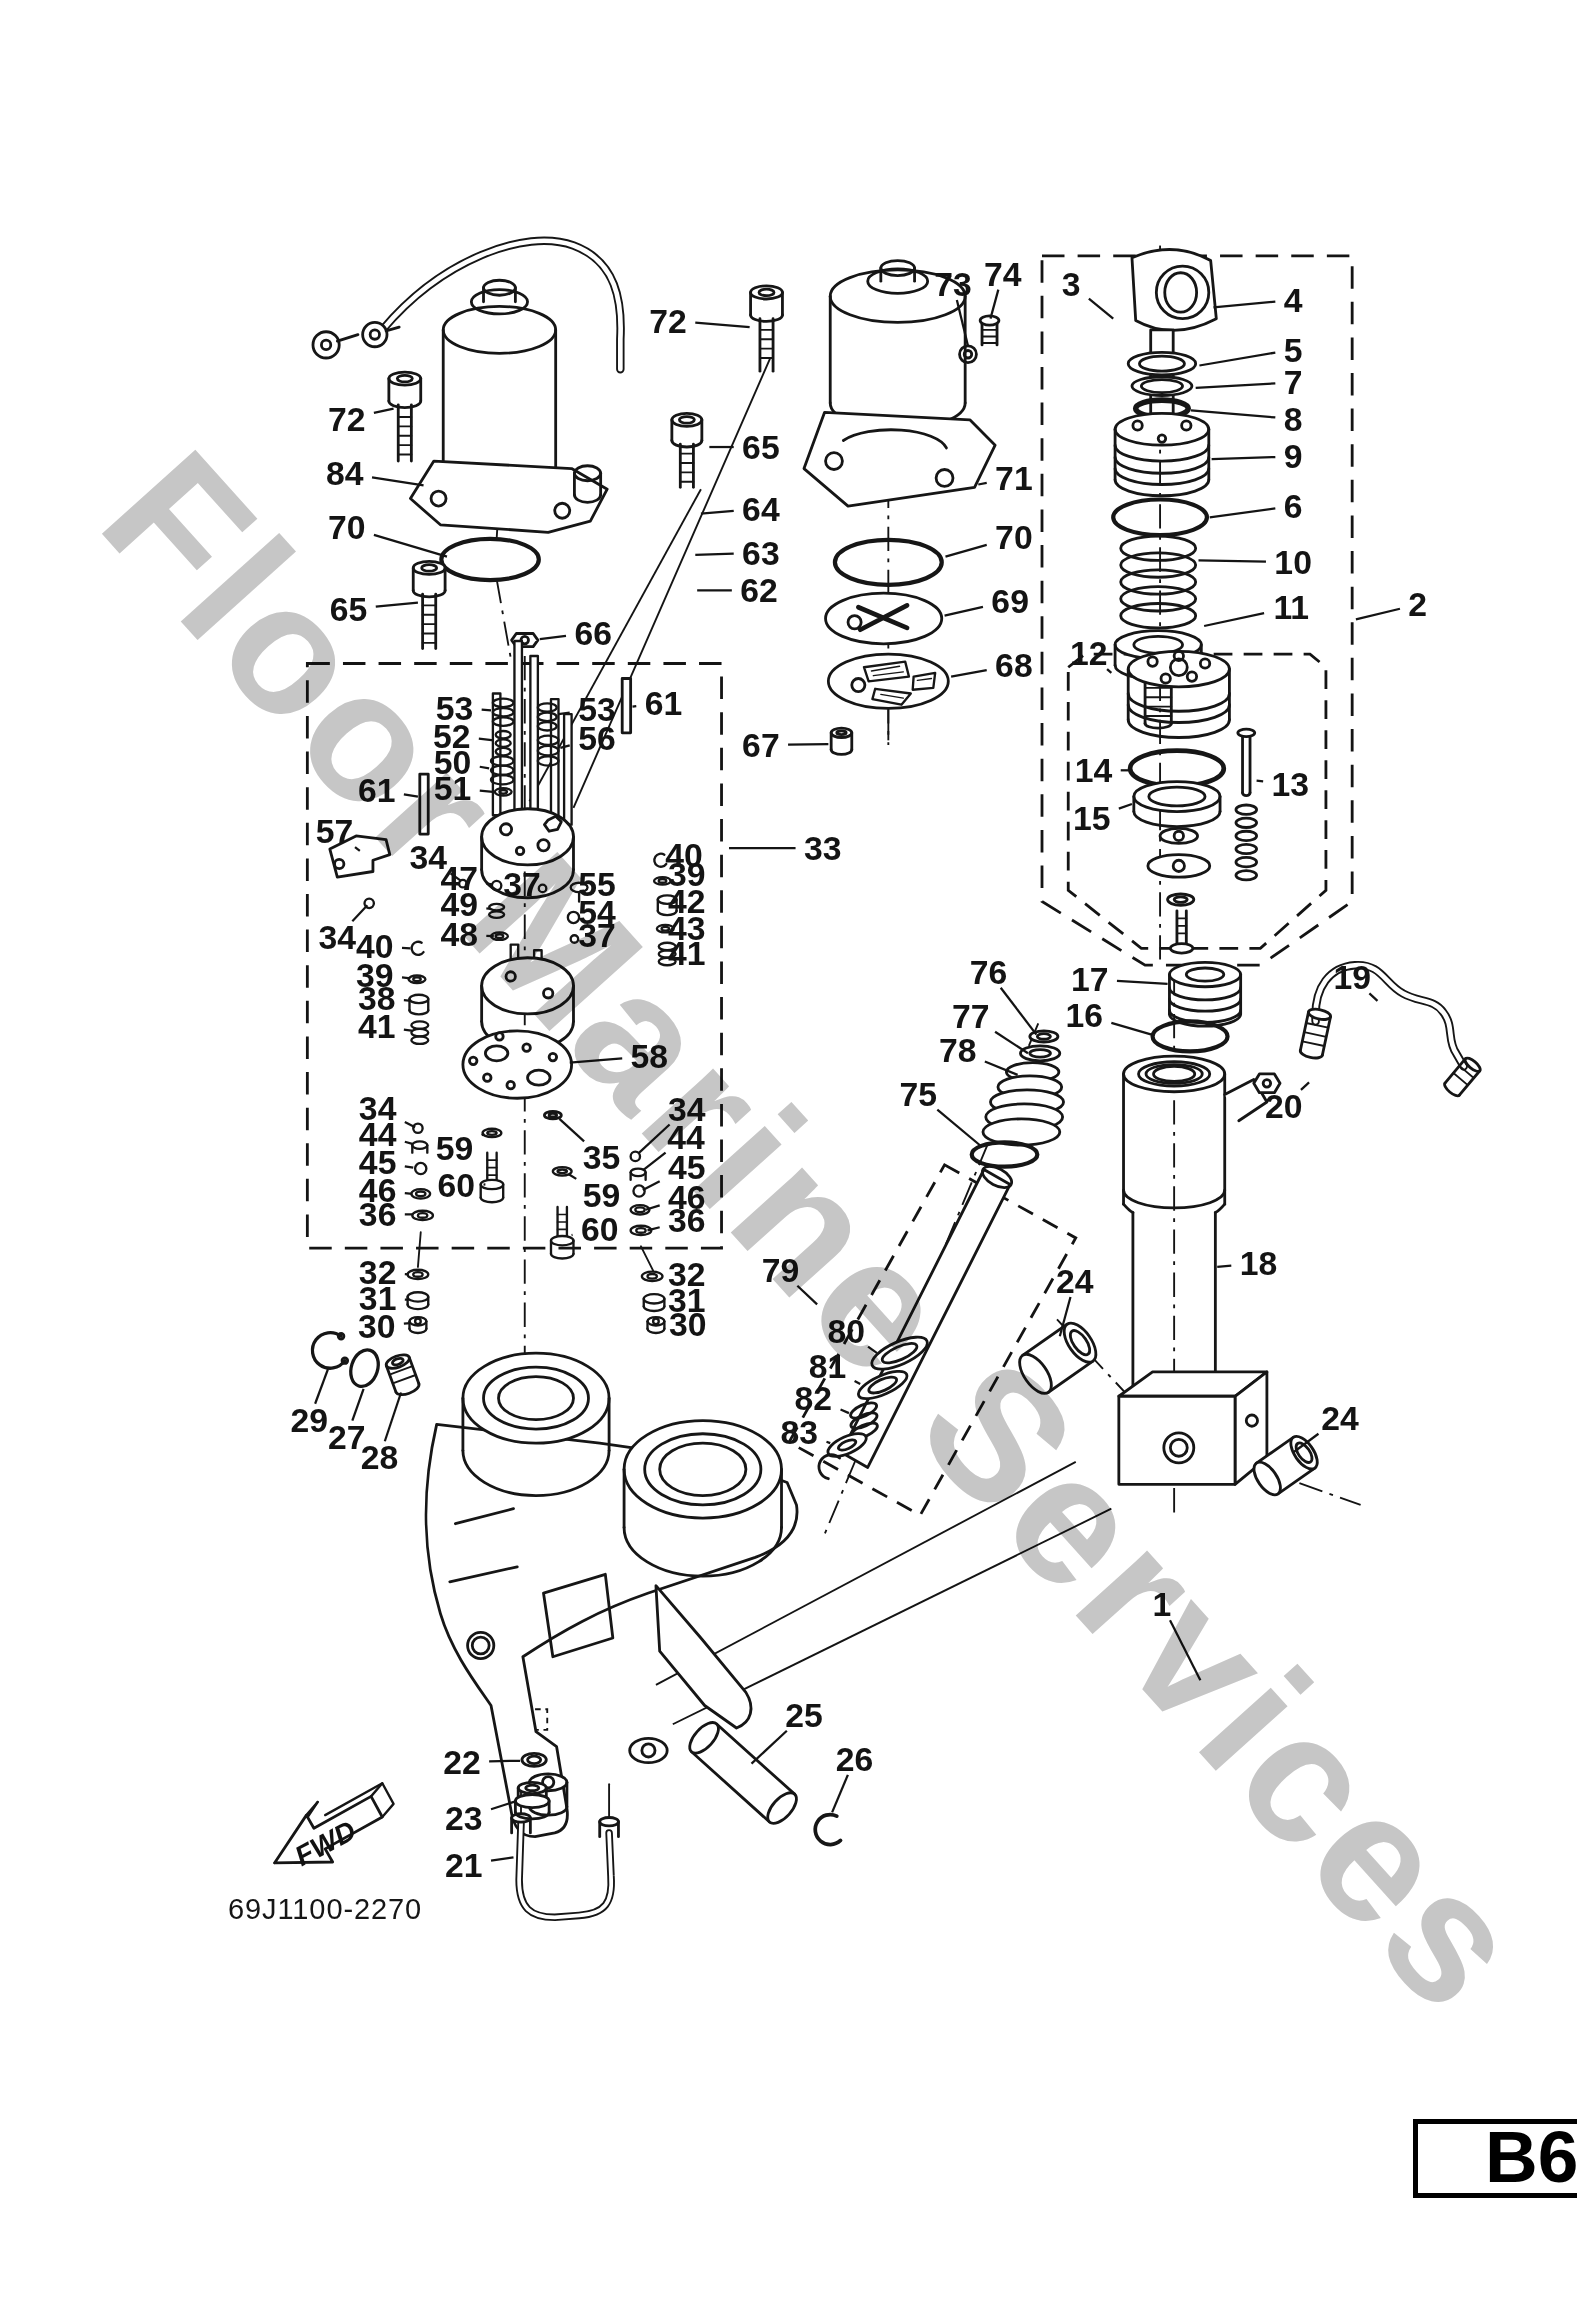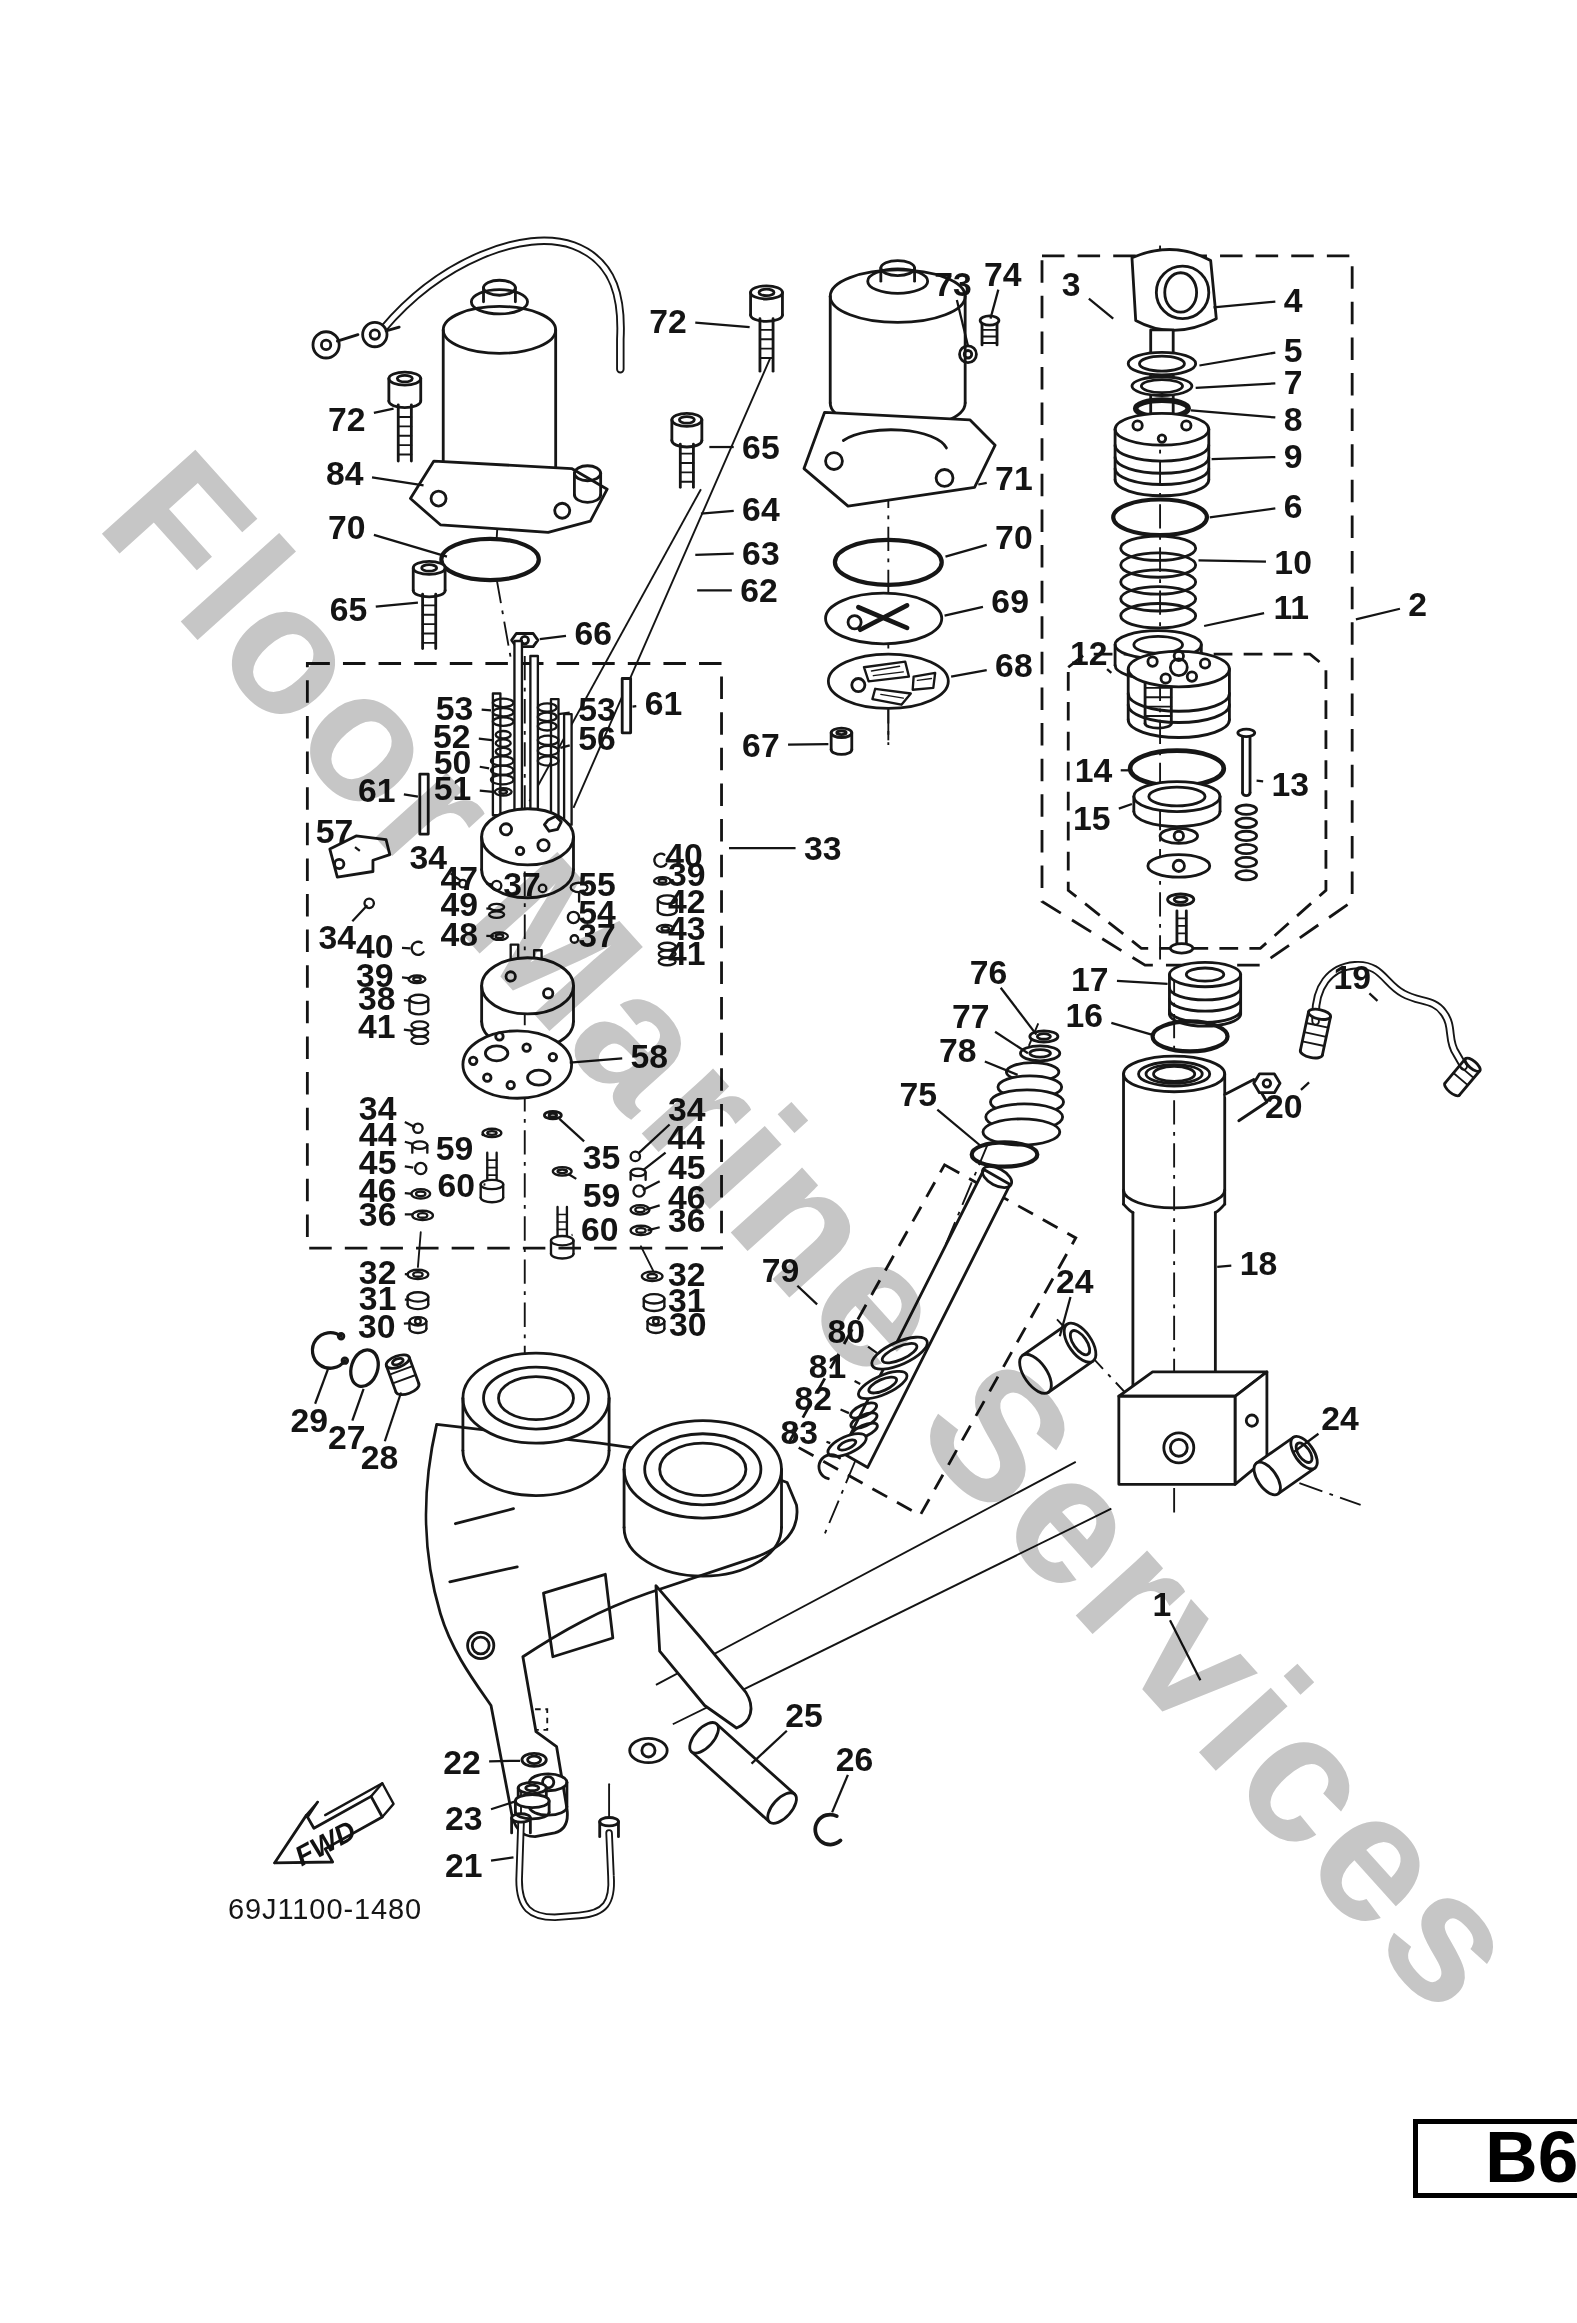--- a/index.html
+++ b/index.html
@@ -856,20 +856,20 @@
         <text x="912" y="1877" class="callout">26</text>
         <text x="1240" y="1712" class="callout">1</text>
       </g>
 
   <text class="fwd-text" x="352" y="1976" transform="rotate(-28 352 1976)">FWD</text>
 
   <text class="wm" x="100" y="560" transform="rotate(48 100 560)">Floor Marine Services</text>
 </svg>
 
 
-<div class="drawing-number">69J1100-1480</div>
+<div class="drawing-number">69J1100-2270</div>
 
 <div class="page-code-box">
   <span>B6</span>
 </div>
 
 </div>
 
 
 </body></html>

